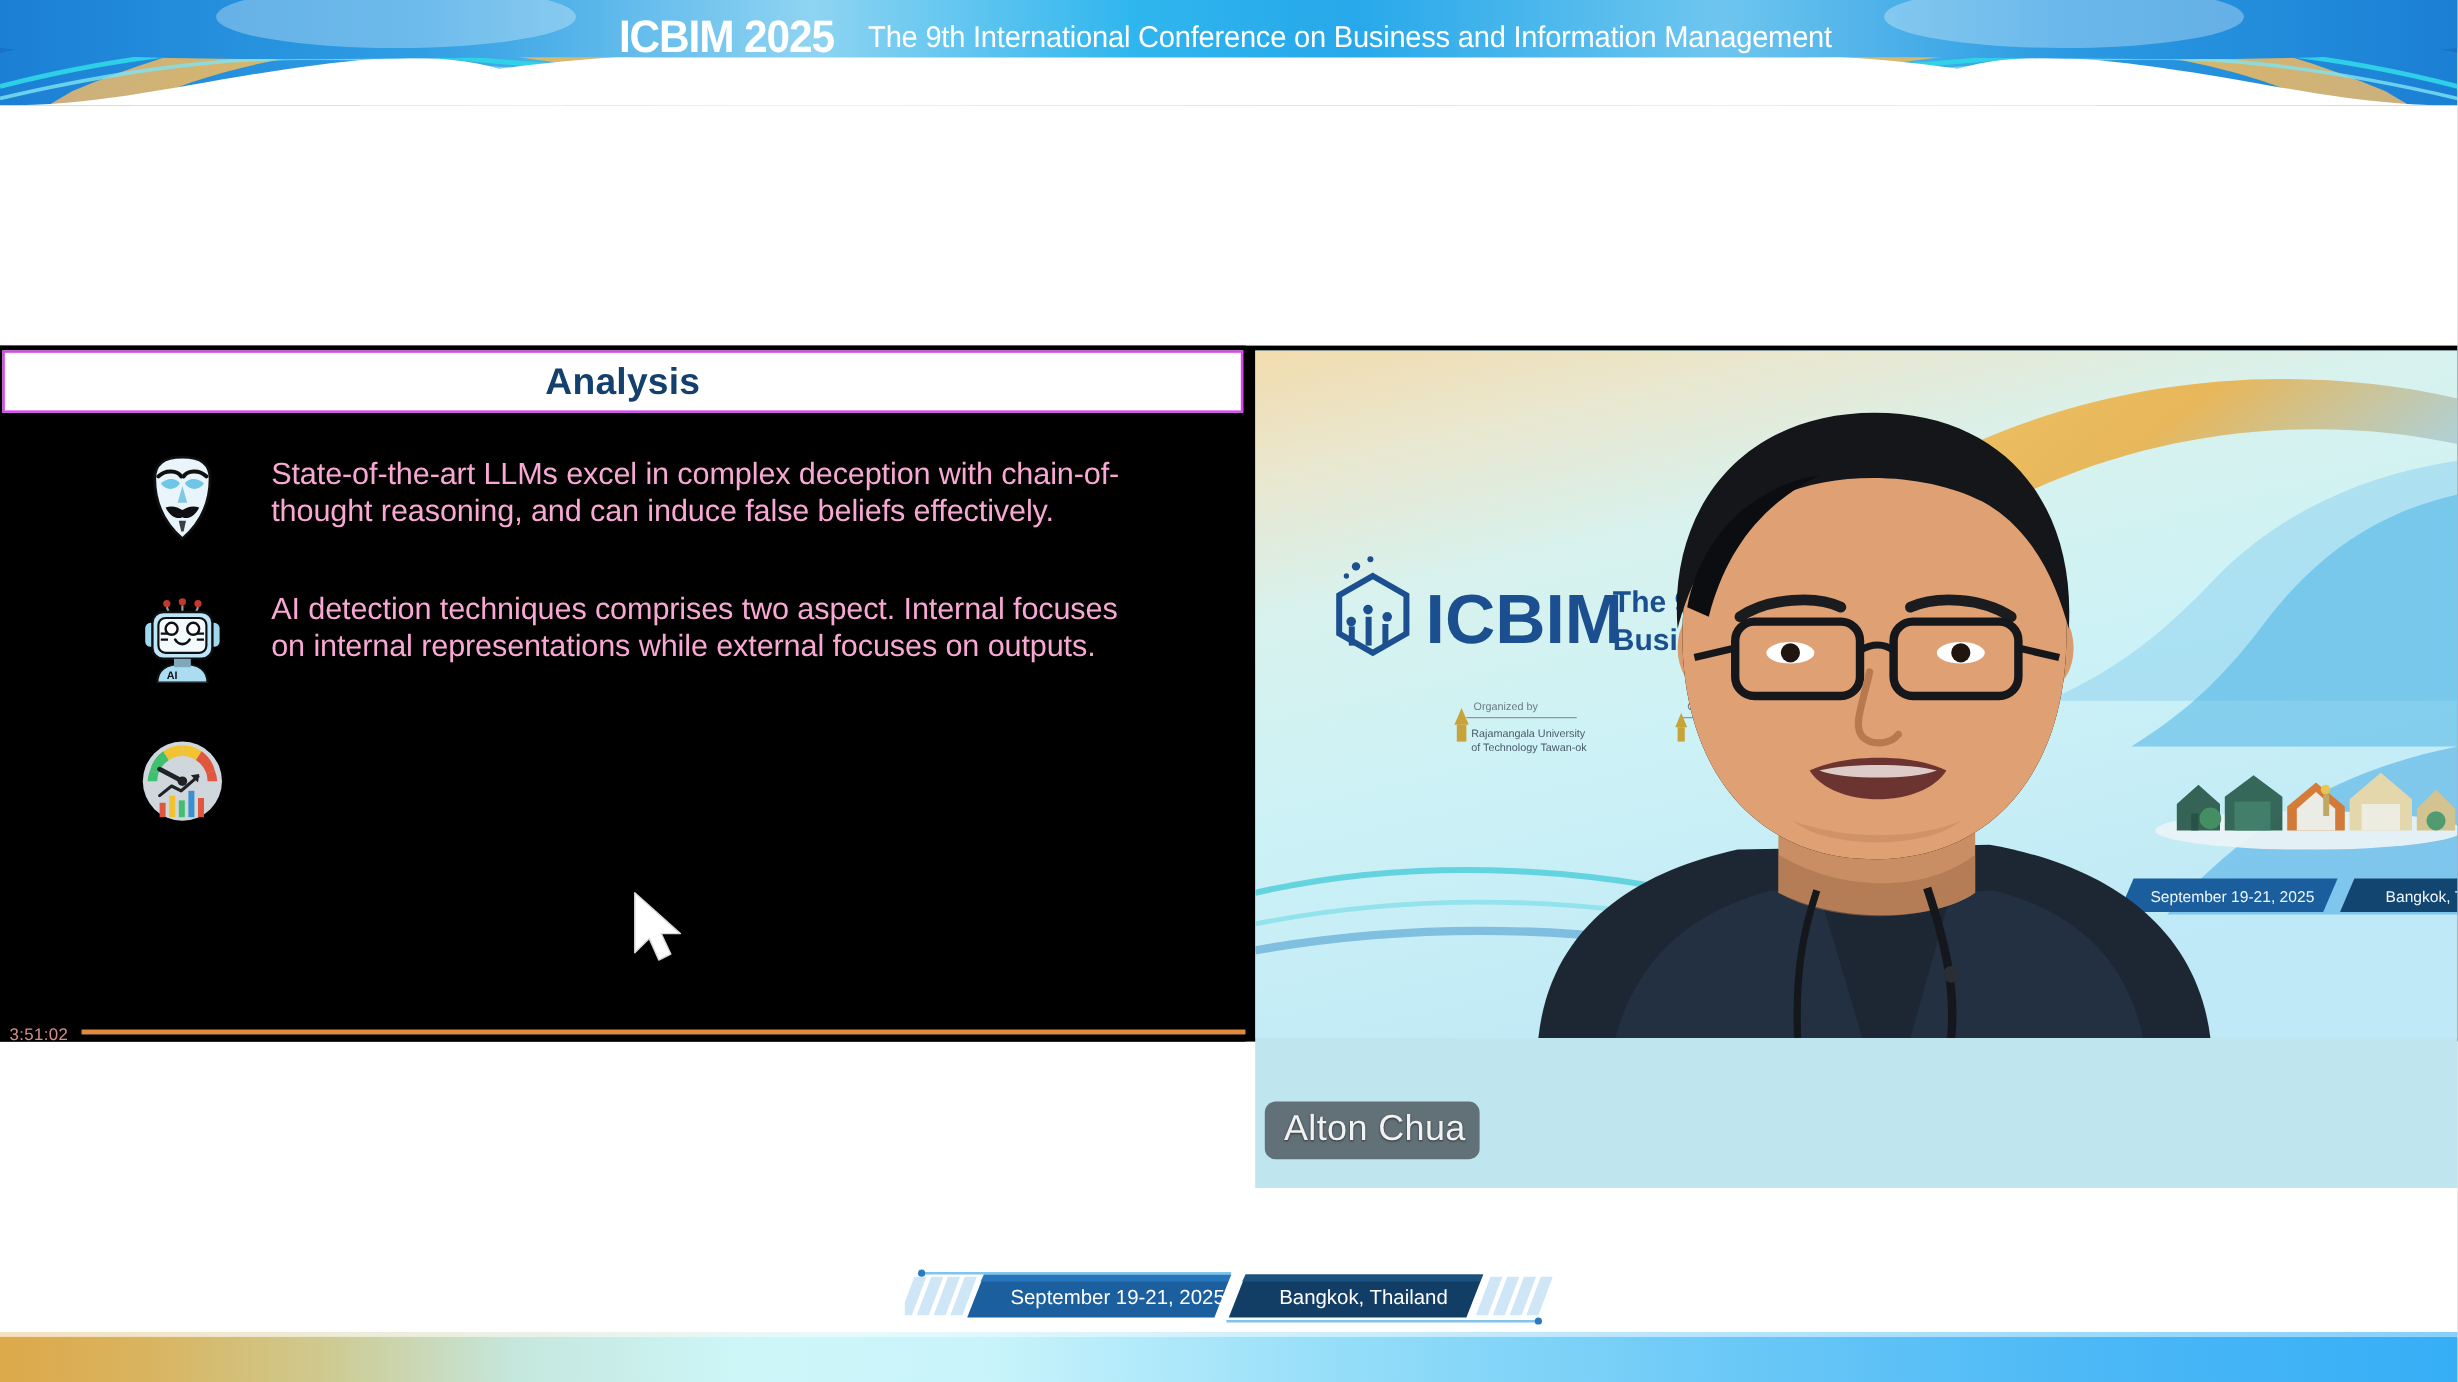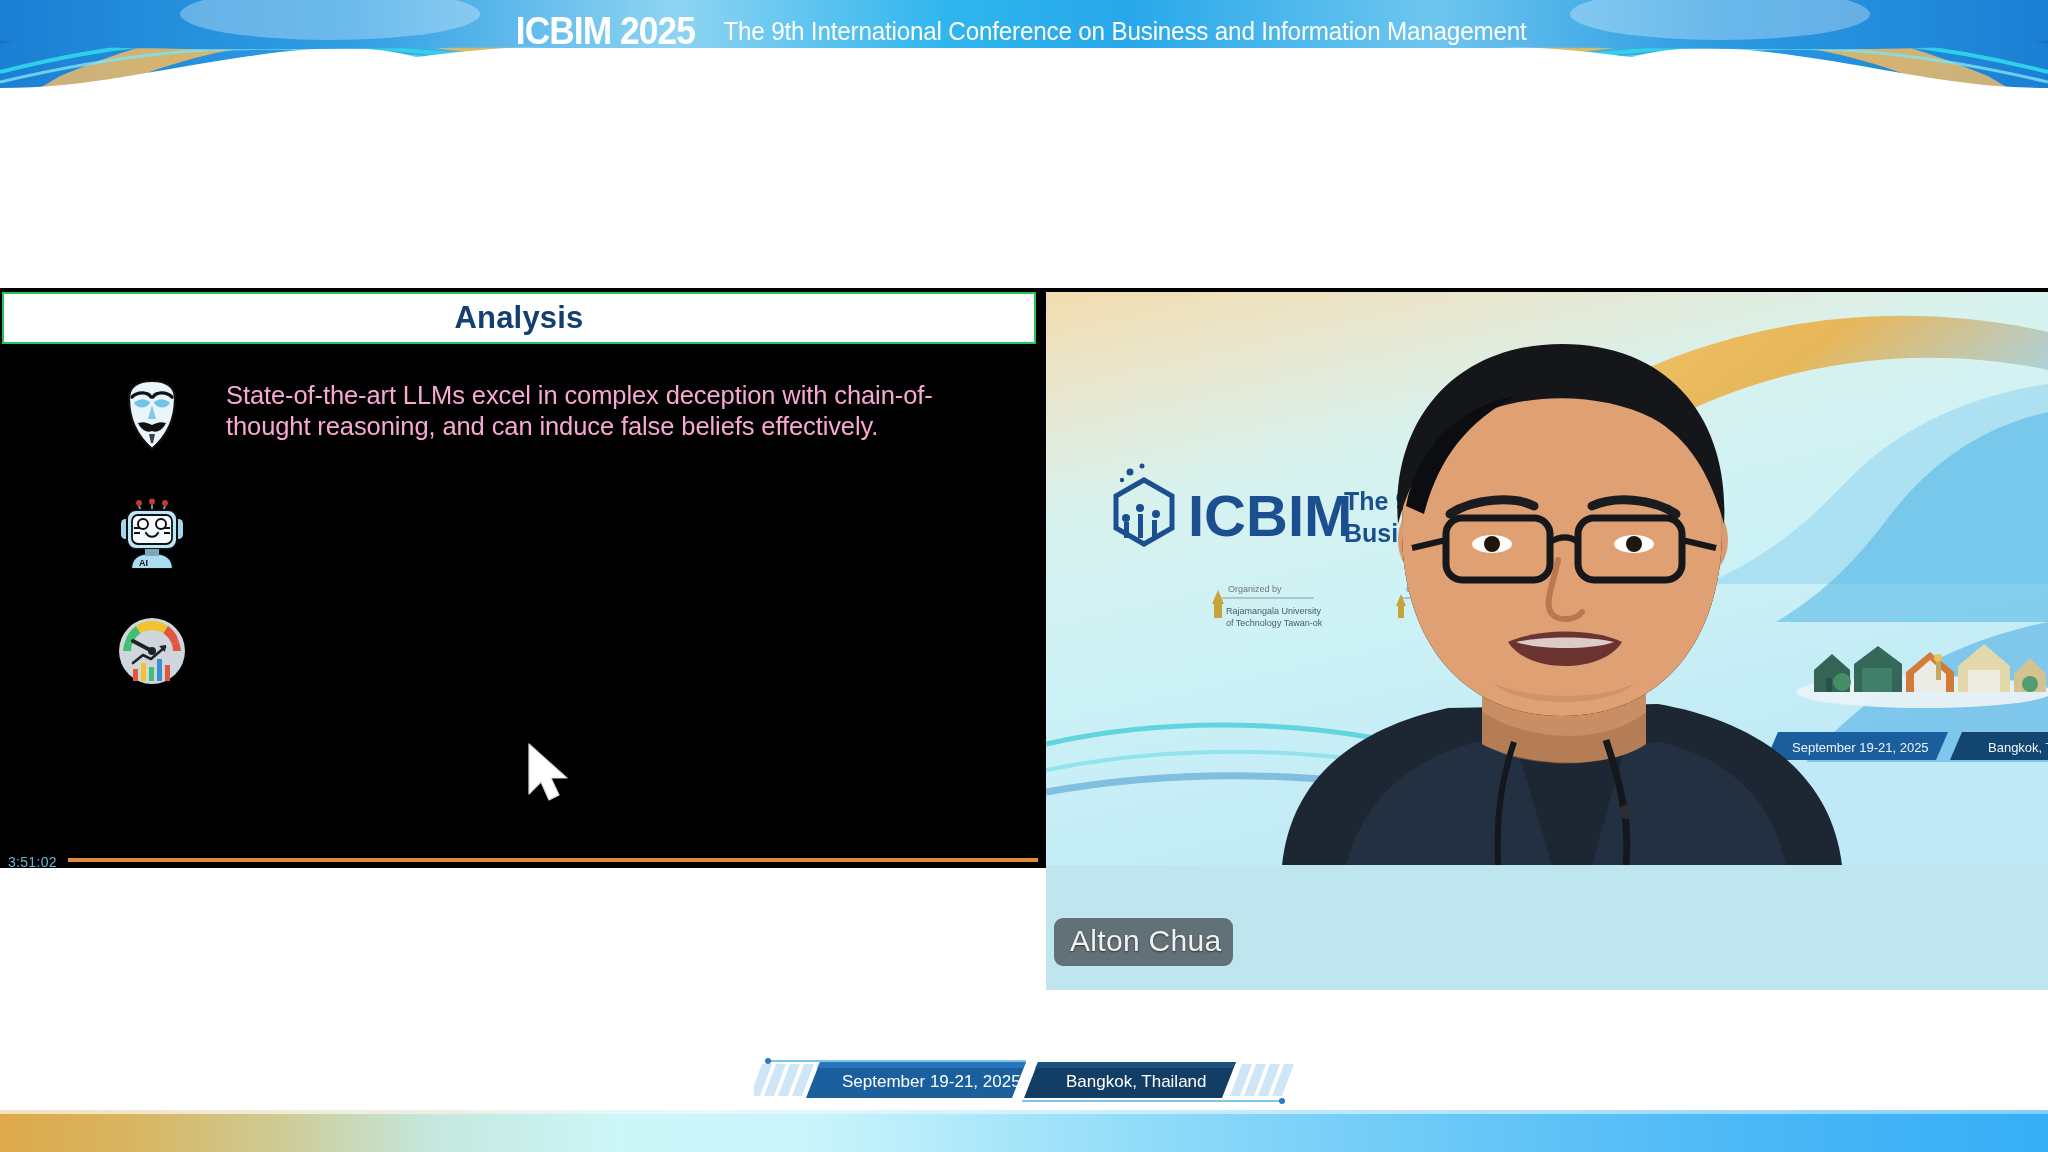--- a/index.html
+++ b/index.html
@@ -38,21 +38,21 @@
     background:#000000;
   }
 
   
   .slide{
     position:absolute; left:0; top:0; width:1038px; height:580px;
     background:#000000; overflow:hidden;
   }
   .slide-titlebar{
     position:absolute; left:2px; top:4px; width:1034px; height:52px;
-    background:#ffffff; border:2px solid #22c55e;
+    background:#ffffff; border:2px solid #d946ef;
     display:flex; align-items:center; justify-content:center;
   }
   .slide-title{
     color:#14406e; font-size:31px; font-weight:bold;
     letter-spacing:0.2px;
   }
   .bullets{ position:absolute; left:0; top:86px; width:1038px; }
   .bullet{
     display:flex; align-items:flex-start; gap:0px;
     margin-bottom:40px;
@@ -70,21 +70,21 @@
   .bullet:nth-child(1) .bullet-text{ margin-top:6px; }
   .bullet:nth-child(2) .bullet-text{ margin-top:1px; }
   .bullet:nth-child(3) .bullet-text{ margin-top:1px; }
 
   
   .slide-progress-wrap{
     position:absolute; left:0; bottom:0; width:1038px; height:22px;
   }
   .slide-timecode{
     position:absolute; left:8px; bottom:-2px;
-    color:#7dd3fc; font-size:14px; letter-spacing:0.3px;
+    color:#fca5a5; font-size:14px; letter-spacing:0.3px;
     opacity:.85;
   }
   .slide-progress-track{
     position:absolute; left:68px; bottom:6px; width:970px; height:4px;
     background:#3a3a3a;
   }
   .slide-progress-fill{
     position:absolute; left:0; top:0; height:4px; width:100%;
     background:#e08a3c;
   }
@@ -235,20 +235,21 @@
               <path d="M27 36 C30 41 36 41 39 36" stroke="#0f1012" stroke-width="2.2" fill="none" stroke-linecap="round"></path>
               <line x1="15" y1="31" x2="21" y2="31" stroke="#0f1012" stroke-width="2"></line>
               <line x1="15" y1="36" x2="21" y2="36" stroke="#0f1012" stroke-width="2"></line>
               <line x1="45" y1="31" x2="51" y2="31" stroke="#0f1012" stroke-width="2"></line>
               <line x1="45" y1="36" x2="51" y2="36" stroke="#0f1012" stroke-width="2"></line>
               <path d="M12 72 C12 60 22 56 33 56 C44 56 54 60 54 72 Z" fill="#aadcf2" stroke="#0f1012" stroke-width="2"></path>
               <rect x="26" y="52" width="14" height="7" fill="#7fa8bd"></rect>
               <text x="20" y="69" font-family="'Liberation Sans',sans-serif" font-size="9" fill="#0f1012" font-weight="bold">AI</text>
             </svg>
           </span>
+          <span class="bullet-text">AI detection techniques comprises two aspect.  Internal focuses on internal representations while external focuses on outputs.</span>
         </div>
 
         <div class="bullet">
           <span class="bullet-icon">
             <svg width="70" height="72" viewBox="0 0 70 72">
               <circle cx="35" cy="36" r="33" fill="#cfd7dd"></circle>
               <path d="M35 36 L8 27 A28 28 0 0 1 19 11 Z" fill="#3fbf6f"></path>
               <path d="M35 36 L19 11 A28 28 0 0 1 35 6 Z" fill="#f2c230"></path>
               <path d="M35 36 L35 6 A28 28 0 0 1 51 11 Z" fill="#f2c230"></path>
               <path d="M35 36 L51 11 A28 28 0 0 1 62 27 Z" fill="#e0563f"></path>

